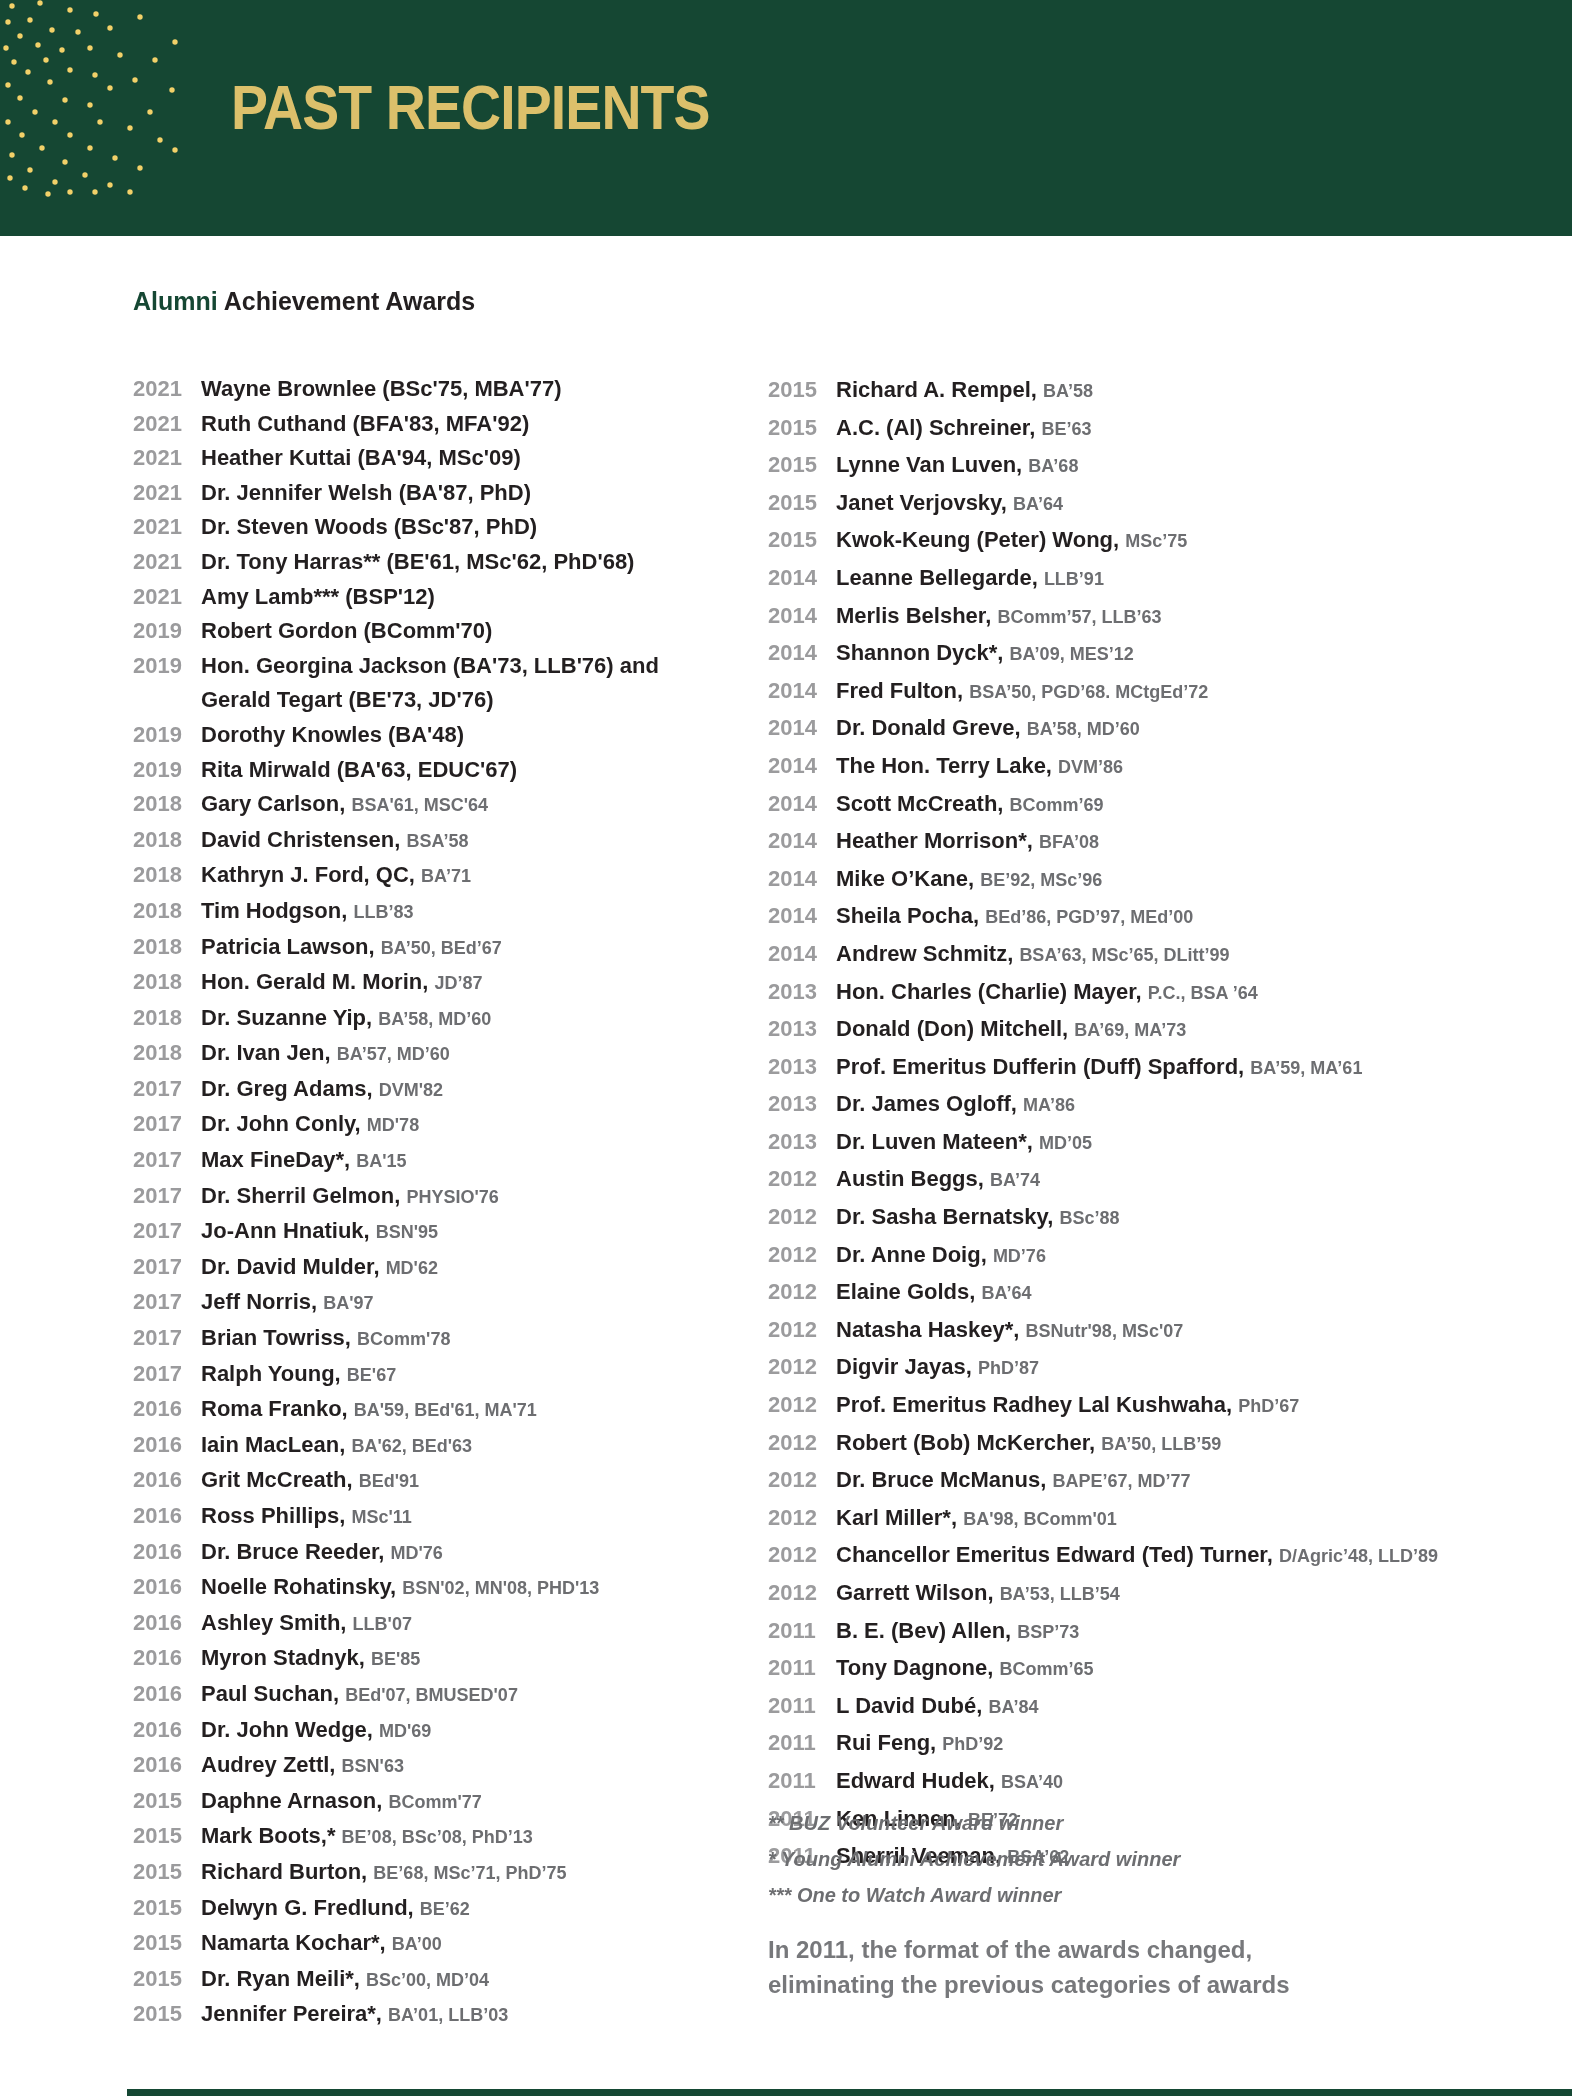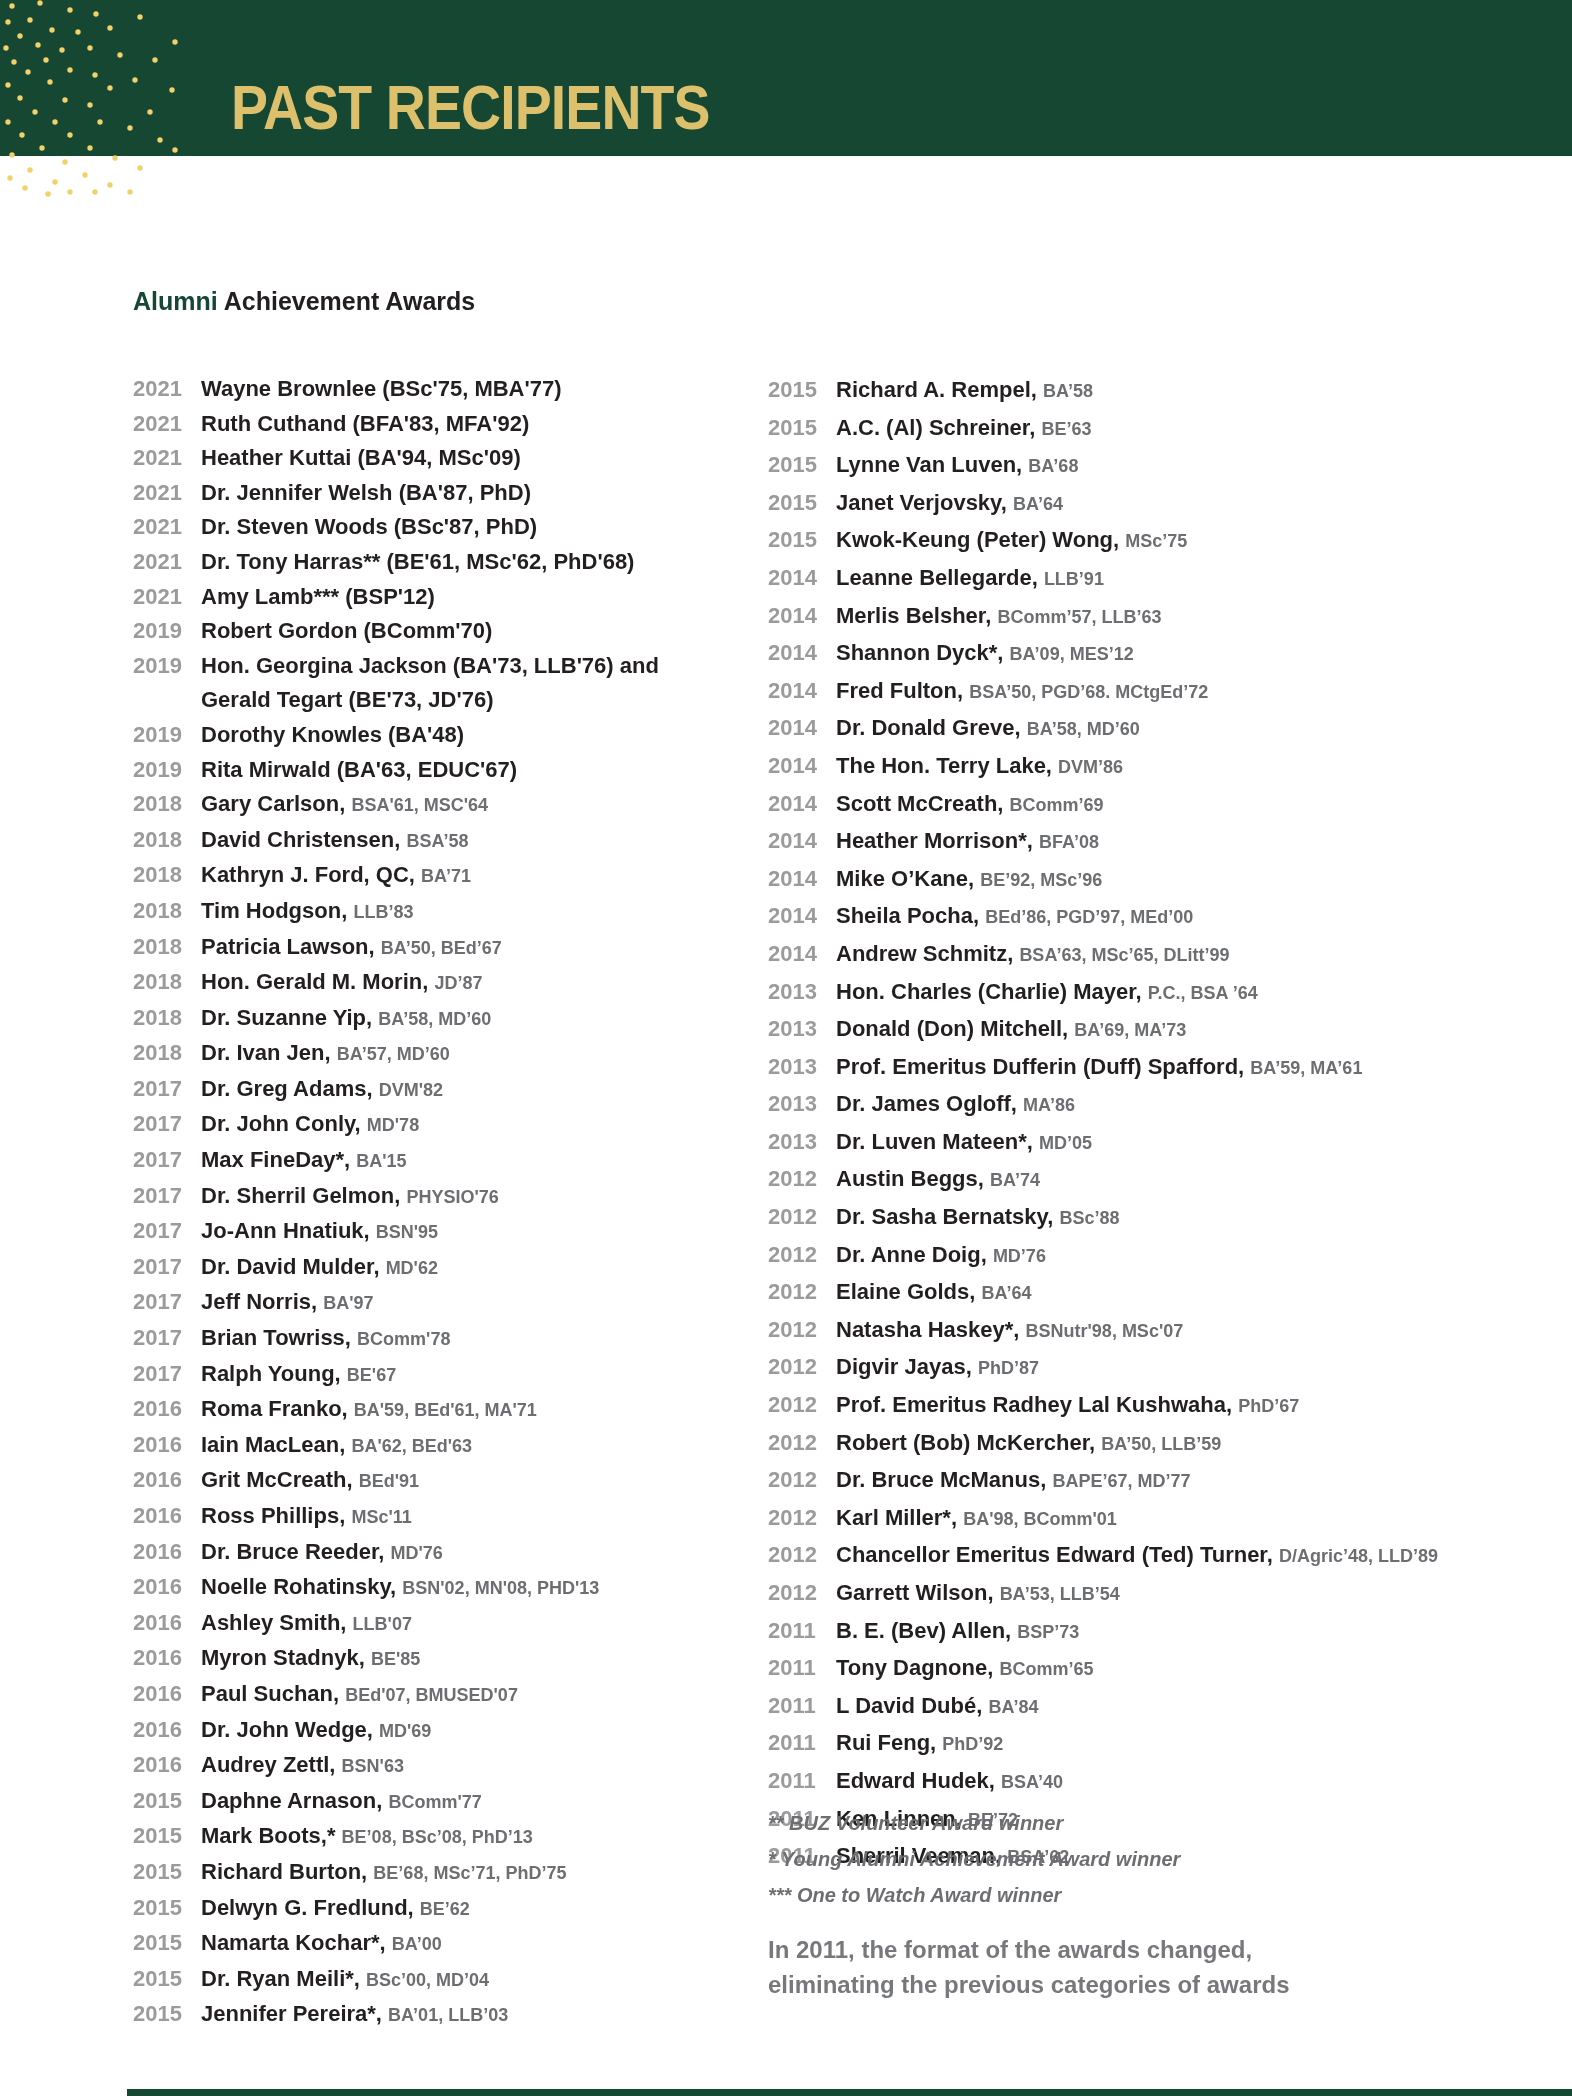--- a/index.html
+++ b/index.html
@@ -9,21 +9,21 @@
     --year-gray:#9B9B9D;
     --text-black:#231F20;
     --cred-gray:#6D6E71;
     --note-gray:#77787B;
   }
   html,body{margin:0;padding:0;}
   body{background:#fff;font-family:"Liberation Sans",sans-serif;}
   .page{position:relative;width:1572px;height:2096px;background:#ffffff;overflow:hidden;}
 
   
-  .band{position:absolute;left:0;top:0;width:1572px;height:156px;background:var(--brand-green);}
+  .band{position:absolute;left:0;top:0;width:1572px;height:236px;background:var(--brand-green);}
   .dots{position:absolute;left:0;top:0;}
   .band-title{
     position:absolute;left:231px;top:76px;margin:0;
     font-size:63px;font-weight:700;line-height:1;color:var(--brand-gold);
     letter-spacing:-1px;white-space:nowrap;
     transform:scaleX(0.88);transform-origin:left center;
   }
 
   
   .section-heading{

